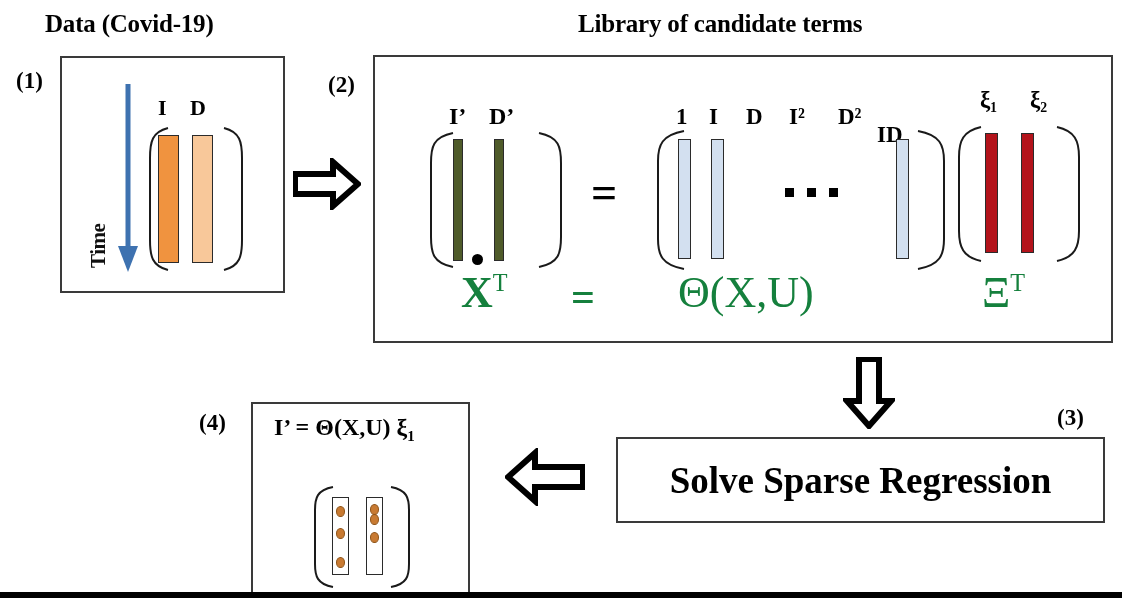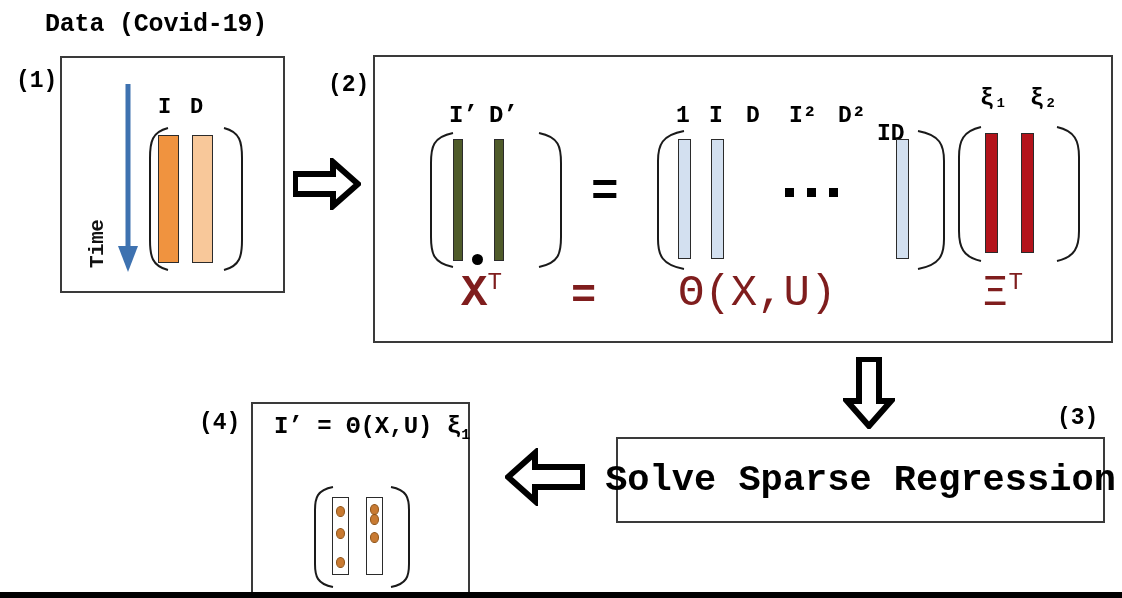--- a/index.html
+++ b/index.html
@@ -6,21 +6,21 @@
   html, body {
     margin: 0;
     padding: 0;
     background: #ffffff;
   }
   #canvas {
     position: relative;
     width: 1122px;
     height: 598px;
     background: #ffffff;
-    font-family: Liberation Mono, monospace;
+    font-family: Liberation Serif, serif;
     overflow: hidden;
     border-bottom: 6px solid #000000;
     box-sizing: border-box;
   }
   .abs { position: absolute; }
 
   
   .heading {
     font-weight: bold;
     color: #000000;
@@ -87,21 +87,21 @@
   .dots i {
     display: block;
     width: 9px;
     height: 9px;
     background: #000000;
   }
 
   
   .symrow {
     position: absolute;
-    color: #7f1d1d;
+    color: #15803d;
     white-space: nowrap;
     line-height: 1;
   }
   .symrow sup { font-size: 0.55em; vertical-align: super; }
 
   
   .sdot {
     position: absolute;
     width: 9px;
     height: 11px;
@@ -165,20 +165,21 @@
     <div class="bar" style="left:96px; top:77px; width:21px; height:128px; background:#F0933F;"></div>
     <div class="bar" style="left:130px; top:77px; width:21px; height:128px; background:#F8C89A;"></div>
   </div>
 
   <div class="arrow" style="left:293px; top:158px;">
     <svg width="68" height="52" viewBox="0 0 68 52">
       <polygon points="2,16 40,16 40,4 65,26 40,48 40,36 2,36" fill="#ffffff" stroke="#000000" stroke-width="6" stroke-linejoin="miter"></polygon>
     </svg>
   </div>
 
+  <div class="heading abs" style="left:578px; top:10px; font-size:25px;">Library of candidate terms</div>
 
   <div class="step-num abs" style="left:328px; top:72px;">(2)</div>
 
   <div class="panel-box abs" style="left:373px; top:55px; width:740px; height:288px;">
 
     <div class="col-label abs" style="left:74px; top:47px; font-size:24px;">I’</div>
     <div class="col-label abs" style="left:114px; top:47px; font-size:24px;">D’</div>
 
     <div class="bracket" style="left:48px; top:72px;">
       <svg width="146" height="142" viewBox="0 0 146 142">

